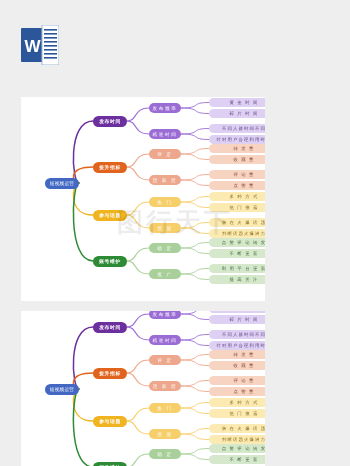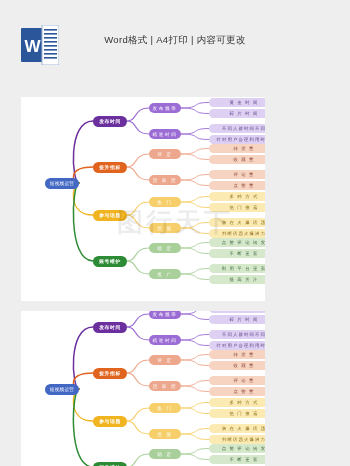--- a/index.html
+++ b/index.html
@@ -78,21 +78,20 @@
         <rect x="23" y="12" width="13" height="1.6"></rect>
         <rect x="23" y="16" width="13" height="1.6"></rect>
         <rect x="23" y="20" width="13" height="1.6"></rect>
         <rect x="23" y="24" width="13" height="1.6"></rect>
         <rect x="23" y="28" width="13" height="1.6"></rect>
         <rect x="23" y="32" width="13" height="1.6"></rect>
       </g>
     </svg>
   </div>
   <div class="title-wrap">
-    <div class="subtitle">Word格式 | A4打印 | 内容可更改</div>
   </div>
 </div>
 
 <div class="card" id="card-1">
   <div class="canvas">
       <svg width="308" height="300">
         <path d="M58,86 C51,86 46,24 72,24" fill="none" stroke="#6b2f9e" stroke-width="1.5" stroke-linecap="round"></path>
         <path d="M106,24 C117,24 112,11 128,11" fill="none" stroke="#9b6cd4" stroke-width="1.1" stroke-linecap="round"></path>
         <path d="M160,11 C182,11 168,5.5 188,5.5" fill="none" stroke="#9b6cd4" stroke-width="0.9" stroke-linecap="round"></path>
         <path d="M160,11 C182,11 168,16.5 188,16.5" fill="none" stroke="#9b6cd4" stroke-width="0.9" stroke-linecap="round"></path>

